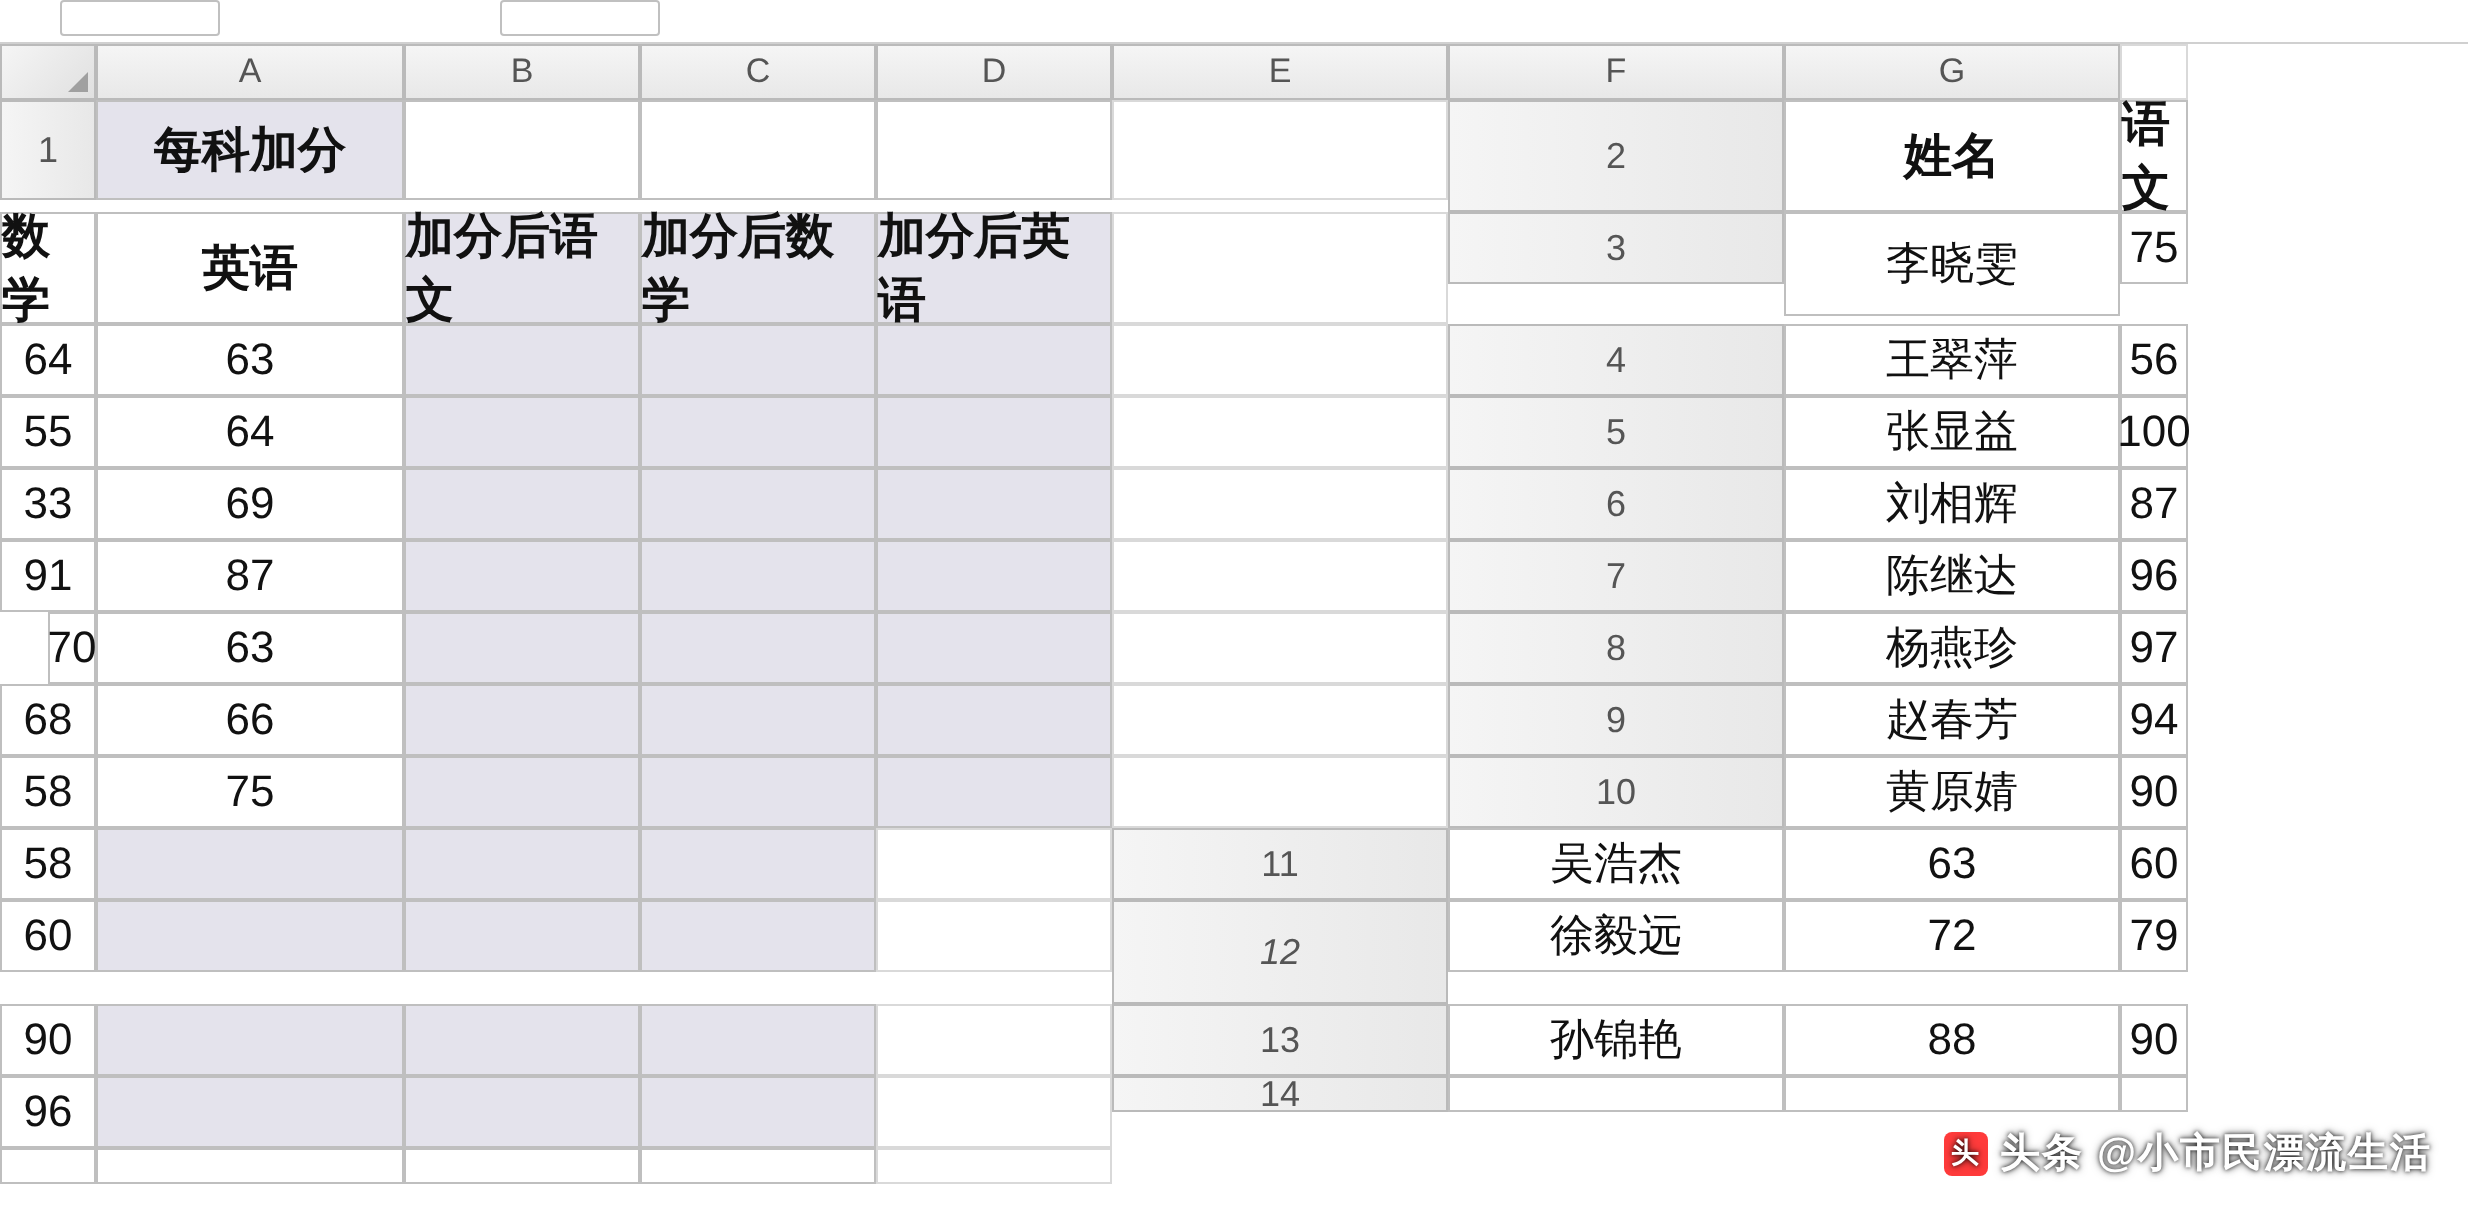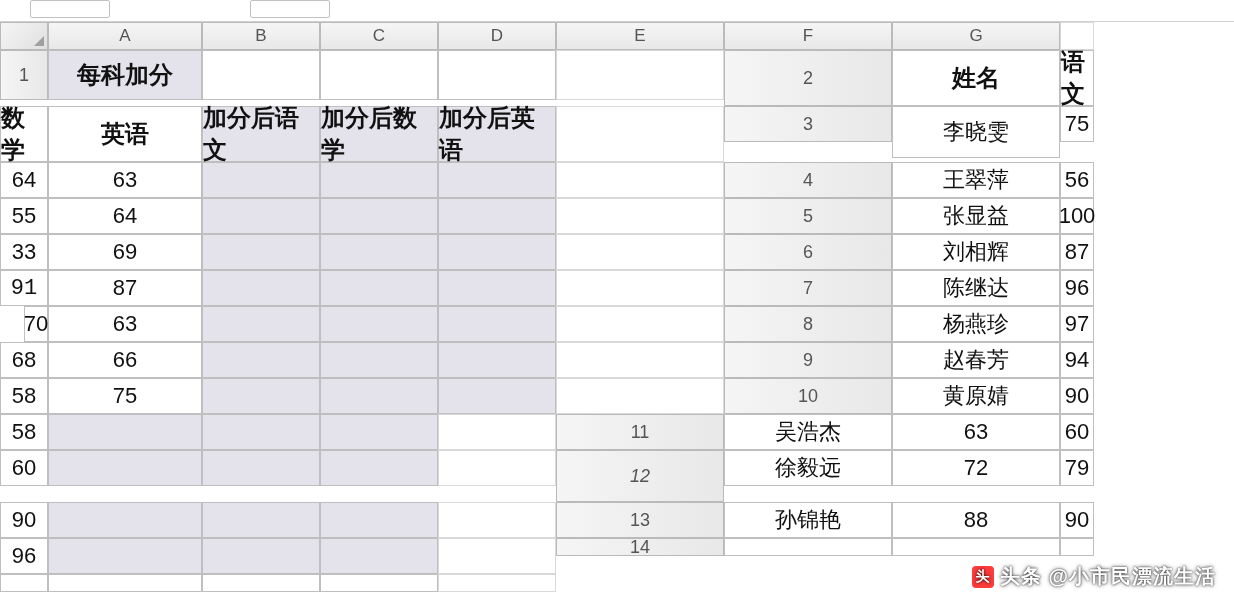--- a/index.html
+++ b/index.html
@@ -157,21 +157,21 @@
     <div class="cell" style="height: 36px;">100</div>
     <div class="cell" style="height: 36px;">33</div>
     <div class="cell" style="height: 36px;">69</div>
     <div class="cell shaded" style="height: 36px;"></div>
     <div class="cell shaded" style="height: 36px;"></div>
     <div class="cell shaded" style="height: 36px;"></div>
     <div class="cell tailcol" style="height: 36px;"></div>
     <div class="rownum" style="height: 36px;">6</div>
     <div class="cell" style="height: 36px;">刘相辉</div>
     <div class="cell" style="height: 36px;">87</div>
-    <div class="cell" style="height: 36px; font-family: Liberation Mono, monospace;">91</div>
+    <div class="cell" style="height: 36px;">91</div>
     <div class="cell" style="height: 36px;">87</div>
     <div class="cell shaded" style="height: 36px;"></div>
     <div class="cell shaded" style="height: 36px;"></div>
     <div class="cell shaded" style="height: 36px;"></div>
     <div class="cell tailcol" style="height: 36px;"></div>
     <div class="rownum" style="height: 36px;">7</div>
     <div class="cell" style="height: 36px;">陈继达</div>
     <div class="cell" style="height: 36px;">96</div>
     <div class="cell" style="height: 36px; margin-left: 24px;">70</div>
     <div class="cell" style="height: 36px;">63</div>

